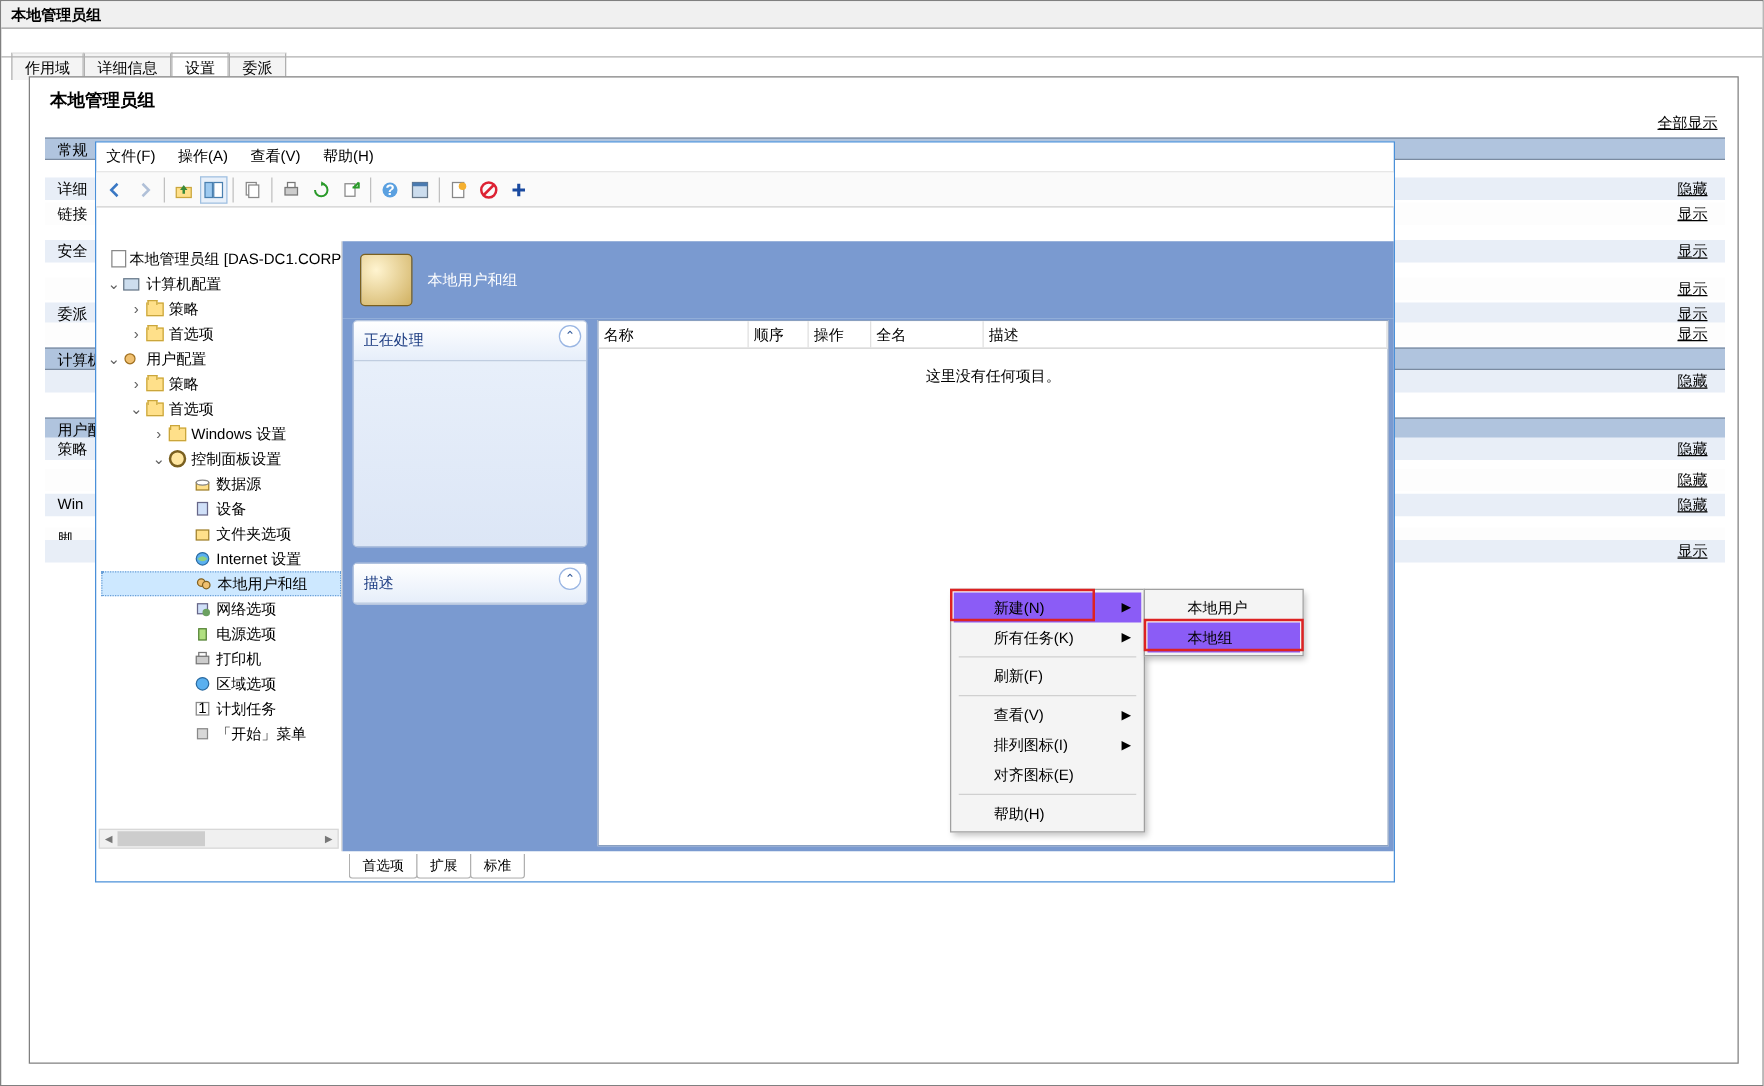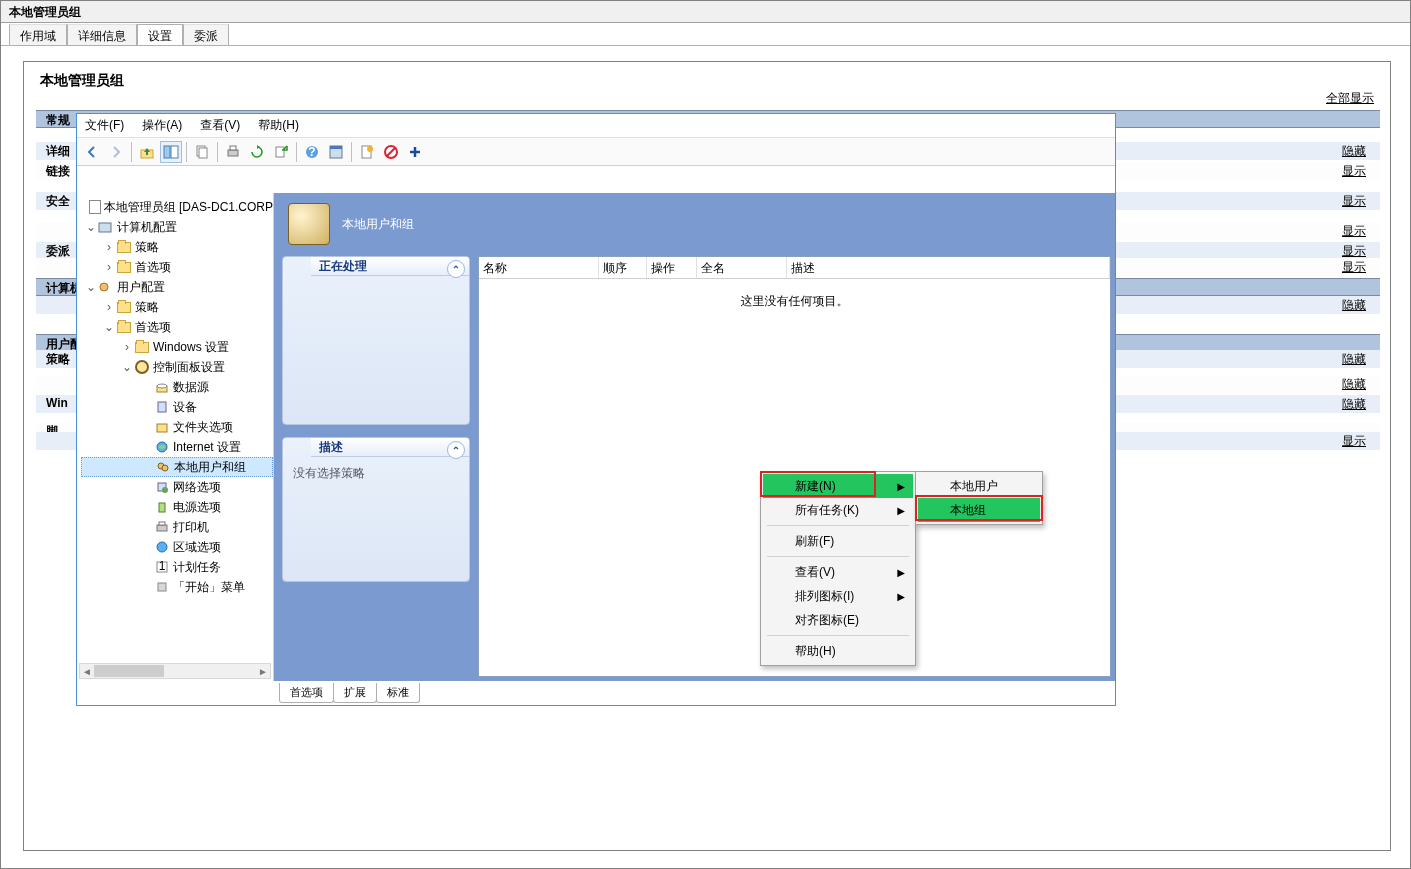--- a/index.html
+++ b/index.html
@@ -2,33 +2,33 @@
 <html><head>
 <meta charset="utf-8">
 <style>
 * { box-sizing: border-box; margin: 0; padding: 0; font-family: "Microsoft YaHei", "SimSun", sans-serif; font-size: 12px; }
 body { background: #fff; width: 1411px; height: 869px; position: relative; overflow: hidden; }
 
 
 .outer { position:absolute; left:0; top:0; width:1411px; height:869px; border:1px solid #808080; background:#fff; }
 .outer-title { position:absolute; left:0; top:0; width:100%; height:22px; background:#f0f0f0; border-bottom:1px solid #a0a0a0; padding-left:8px; line-height:22px; font-weight:bold; }
 .outer-tabs { position:absolute; left:8px; top:22px; height:22px; display:flex; }
-.outer-tab { padding:3px 10px 3px 10px; border:1px solid #b0b0b0; border-bottom:none; background:#fff; cursor:pointer; position:relative; top:1px; }
+.outer-tab { padding:3px 10px 3px 10px; border:1px solid #b0b0b0; border-bottom:none; background:#fff; cursor:pointer; position:relative; top:19px; }
 .outer-tab.inactive { background:#f4f4f4; border-top-color:#e0e0e0; }
 .outer-tabbar-line { position:absolute; left:0; top:44px; width:100%; height:1px; background:#b0b0b0; }
 
 
 .inner-panel { position:absolute; left:22px; top:60px; width:1368px; height:790px; border:1px solid #808080; background:#fff; }
 .inner-title { font-weight:bold; font-size:14px; padding:10px 16px 0 16px; }
 .inner-sub { padding:4px 16px 10px 16px; color:#333; }
 .inner-link { position:absolute; right:16px; top:28px; text-decoration:underline; cursor:pointer; }
 
 
 .bg-tabrow { position:absolute; left:12px; width:1344px; height:18px; background:#fff; }
-.bg-tabrow .lbl-left { position:absolute; left:10px; top:1px;font-weight:bold; }
+.bg-tabrow .lbl-left { position:absolute; left:10px; top:1px; }
 .bg-tabrow .lbl-right{ position:absolute; right:14px; top:1px; text-decoration:underline; cursor:pointer; }
 .bg-tabrow.hdr { background:#b0c4de; border-bottom:1px solid #7a8aa0; border-top:1px solid #7a8aa0; }
 .bg-tabrow.band-odd { background:#e8eef7; }
 .bg-tabrow.band-even{ background:#fdfdfd; }
 
 
 .win { position:absolute; left:76px; top:113px; width:1040px; height:593px; border:1px solid #4a90d9; background:#fff; }
 .win-titlebar { height:26px; background:#fff; display:flex; align-items:center; padding:0 6px; border-bottom:1px solid #e0e0e0; }
 .win-titlebar .ticon { width:16px; height:16px; background:#b8d0e8; border:1px solid #6a8ab0; margin-right:6px;}
 .win-titlebar .ttext { flex:1; }
@@ -52,40 +52,40 @@
 .tree-scroll .thumb{ position:absolute; left:14px; width:70px; top:1px; bottom:1px; background:#cdcdcd;}
 .tree-scroll .arL,.tree-scroll .arR{ width:14px; text-align:center; font-size:10px; color:#777; position:absolute;}
 .tree-scroll .arL{left:0;} .tree-scroll .arR{right:0;}
 
 .right-pane { flex:1; display:flex; flex-direction:column; position:relative; }
 .hdr-band { height:62px; background:#7a9ad0; display:flex; align-items:center; padding-left:14px; color:#fff; font-size:24px; gap:12px;}
 .hdr-band .hicon{ width:42px; height:42px; background:radial-gradient(circle at 30% 30%, #fff4d0, #d0b060); border:1px solid #7a6020; border-radius:4px; position:relative;}
 .content-row{ flex:1; display:flex; background:#7a9ad0; padding:1px 4px 4px 8px; gap:8px;}
 .side-cards{ width:188px; display:flex; flex-direction:column; gap:12px;}
 .card{ background:linear-gradient(#eaf1fb,#dce6f6); border:1px solid #b7c6df; border-radius:4px; overflow:hidden;}
-.card-h{ height:19px; background:linear-gradient(#fff,#e6eefa); border-bottom:1px solid #c0cde0; display:flex; align-items:center; padding:0 8px; color:#1a3a80; font-weight:bold; position:relative;margin-left:28px;}
+.card-h{ height:32px; background:linear-gradient(#fff,#e6eefa); border-bottom:1px solid #c0cde0; display:flex; align-items:center; padding:0 8px; color:#1a3a80; font-weight:normal; position:relative;}
 .card-h .chev{ position:absolute; right:4px; top:3px; width:18px; height:18px; border:1px solid #9ab6e3; border-radius:50%; background:#fff; display:flex; align-items:center; justify-content:center; color:#335a9a; font-size:10px;}
 .card-b{ padding:8px 10px; color:#556; min-height:150px;}
 .list-area{ flex:1; background:#fff; border:1px solid #8aa0c0; position:relative;}
 .list-hdr{ height:22px; display:flex; border-bottom:1px solid #d0d0d0; background:#fff;}
 .list-hdr .col{ padding:3px 4px; border-right:1px solid #e0e0e0;}
 .empty-msg{ text-align:center; color:#000; margin-top:14px;}
 
 .sheet-tabs{ position:absolute; left:202px; bottom:2px; height:22px; display:flex; align-items:flex-end;}
 .sheet-tab{ padding:2px 10px; border:1px solid #b0b0b0; border-top:none; background:#fff; border-radius:0 0 3px 3px; margin-right:-1px; cursor:pointer; font-size:11px;}
 .sheet-tab.first{ border-left:1px solid #b0b0b0;}
 
 .statusbar{ position:absolute; left:0; bottom:0; right:0; height:22px; border-top:1px solid #d0d0d0; background:#f4f4f4; padding:3px 8px;}
 .statusbar .sb-sep{ position:absolute; right:88px; top:0; bottom:0; width:1px; background:#d0d0d0;}
 
 
 .ctx{ position:absolute; background:#f4f4f4; border:1px solid #a0a0a0; box-shadow:2px 3px 5px rgba(0,0,0,0.25); padding:2px;}
 .ctx .mi{ height:24px; display:flex; align-items:center; padding:0 28px 0 32px; position:relative; cursor:pointer; white-space:nowrap;}
 .ctx .mi .arrow{ position:absolute; right:8px; font-size:10px;}
-.ctx .mi.hl{ background:#22c55e;}
+.ctx .mi.hl{ background:#8b5cf6;}
 .ctx .sep{ height:1px; background:#d0d0d0; margin:3px 4px;}
 .redbox{ border:2px solid #d22; position:absolute; pointer-events:none;}
 
 .folder-icon{ width:14px; height:11px; background:#ffe08a; border:1px solid #caa63c; position:relative;}
 .folder-icon:before{content:"";position:absolute;left:0;top:-3px;width:6px;height:3px;background:#ffe08a;border:1px solid #caa63c;border-bottom:none;}
 .doc-icon{width:12px;height:14px;background:#fff;border:1px solid #888;}
 .gear-icon{width:14px;height:14px;border:2px solid #7a6020;border-radius:50%;background:#ffe6a0;}
 </style>
 </head>
 <body>
@@ -451,21 +451,20 @@
               <span>正在处理</span>
               <span class="chev">⌃</span>
             </div>
             <div class="card-b" style="min-height:148px;"></div>
           </div>
           <div class="card">
             <div class="card-h">
               <span>描述</span>
               <span class="chev">⌃</span>
             </div>
-            <div class="card-b" style="min-height:124px;">没有选择策略</div>
           </div>
         </div>
         <div class="list-area">
           <div class="list-hdr">
             <div class="col" style="width:120px">名称</div>
             <div class="col" style="width:48px">顺序</div>
             <div class="col" style="width:50px">操作</div>
             <div class="col" style="width:90px">全名</div>
             <div class="col" style="flex:1">描述</div>
           </div>

